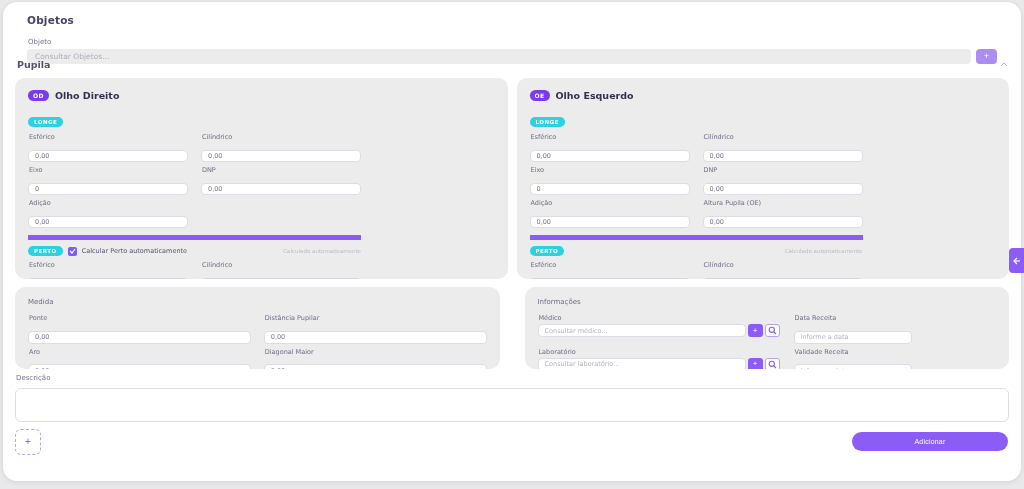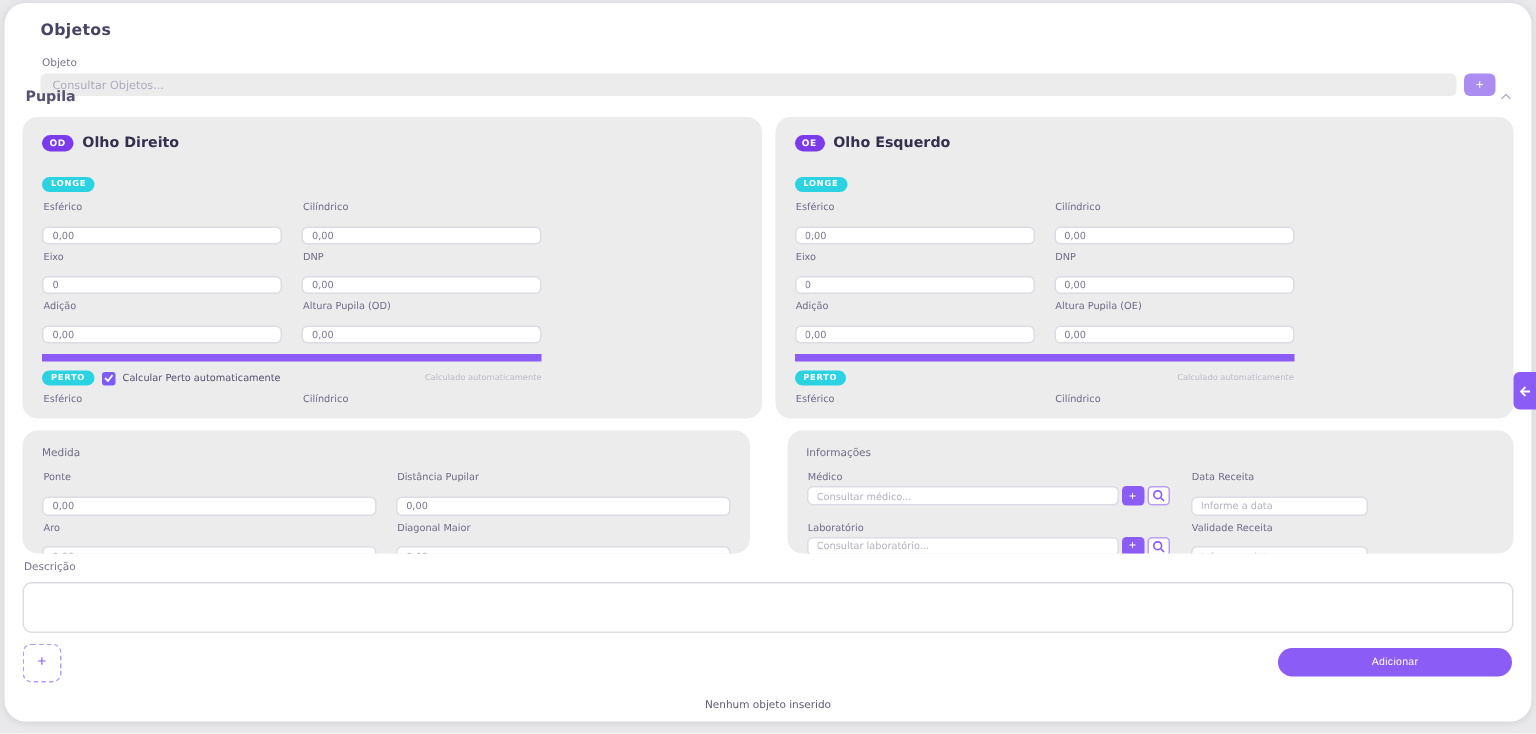--- a/index.html
+++ b/index.html
@@ -143,24 +143,20 @@
         <div>
           <div class="flabel">Eixo</div>
           <input class="finput" value="0" style="">
         </div>
         <div>
           <div class="flabel">DNP</div>
           <input class="finput" value="0,00" style="">
         </div>
         <div>
           <div class="flabel">Adição</div>
-          <input class="finput" value="0,00" style="">
-        </div>
-        <div>
-          <div class="flabel">Altura Pupila (OD)</div>
           <input class="finput" value="0,00" style="">
         </div>
       </div>
       <div class="perto-row">
         <span class="tag-badge" style="margin-bottom:0">PERTO</span>
         <span class="checkbox">
           <svg width="7" height="6" viewBox="0 0 7 6">
             <polyline points="1,3 3,5 6,1" fill="none" stroke="#fff" stroke-width="1.2"></polyline>
           </svg>
         </span>
@@ -301,21 +297,20 @@
 
   <div class="descricao-block">
     <div class="flabel-sm">Descrição</div>
     <textarea class="desc-textarea" style=""></textarea>
   </div>
 
   <button class="dashed-add-btn">
     <span>+</span>
   </button>
   <button class="adicionar-btn">Adicionar</button>
-  <div class="empty-text">Nenhum objeto inserido</div>
 
 </div>
 
 <button class="side-tab">
   <svg width="8" height="8" viewBox="0 0 8 8">
     <line x1="7" y1="4" x2="1.5" y2="4" stroke="#fff" stroke-width="1.2"></line>
     <polyline points="4,1 1,4 4,7" fill="none" stroke="#fff" stroke-width="1.2"></polyline>
   </svg>
 </button>
 

